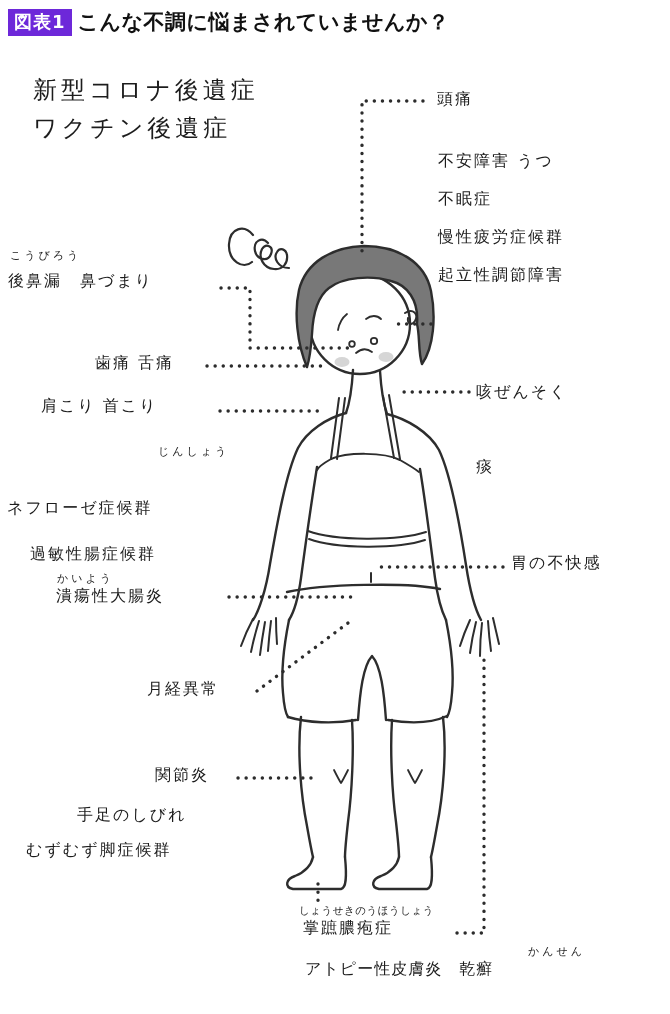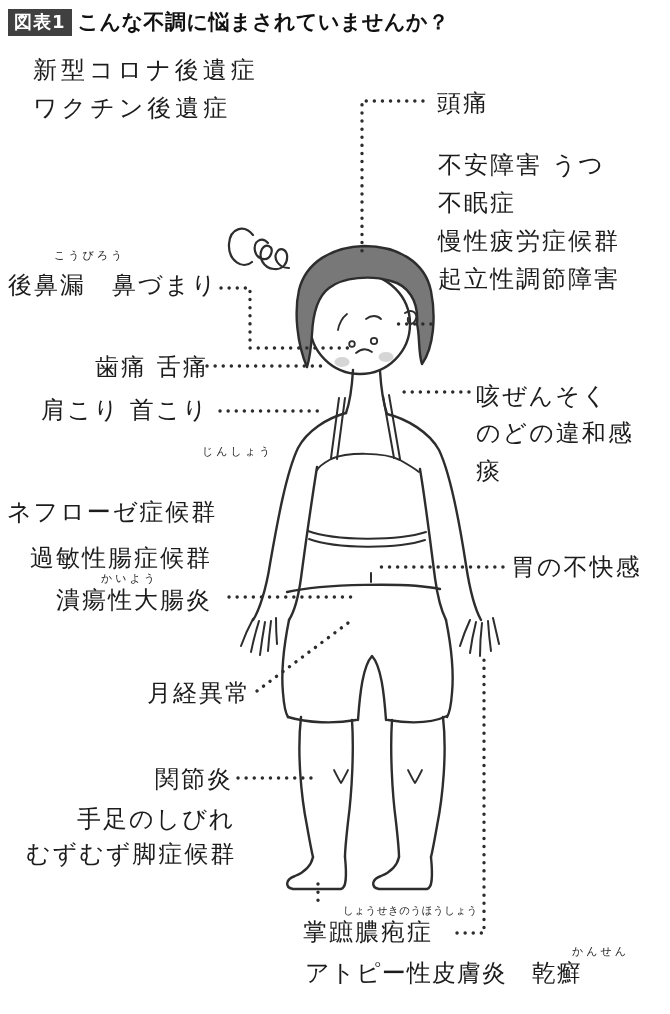--- a/index.html
+++ b/index.html
@@ -1,25 +1,25 @@
 <!DOCTYPE html>
 <html><head>
 <meta charset="utf-8">
 <style>
   html,body{margin:0;padding:0;background:#ffffff;}
   .page{
     position:relative;width:670px;height:1014px;background:#ffffff;overflow:hidden;
     font-family:"DejaVu Sans","Liberation Sans",sans-serif;color:#1c1c1c;
   }
   .header{position:absolute;left:8px;top:8px;display:flex;align-items:center;gap:6px;white-space:nowrap;}
-  .badge{background:#404040;color:#ffffff;font-weight:bold;font-size:18px;line-height:1;padding:4px 6px 5px;letter-spacing:1px;}
+  .badge{background:#6d28d9;color:#ffffff;font-weight:bold;font-size:18px;line-height:1;padding:4px 6px 5px;letter-spacing:1px;}
   .title{font-weight:bold;font-size:21px;letter-spacing:0.5px;color:#111111;font-family:Liberation Mono, monospace;}
-  .lbl{position:absolute;font-size:24px;letter-spacing:2px;line-height:1.1;white-space:nowrap;color:#1c1c1c;}
-  .lbl.big{font-size:24px;letter-spacing:4px;}
-  .furi{position:absolute;font-size:11px;letter-spacing:3px;line-height:1;white-space:nowrap;color:#1c1c1c;margin-left:44px;}
+  .lbl{position:absolute;font-size:16px;letter-spacing:2px;line-height:1.1;white-space:nowrap;color:#1c1c1c;}
+  .lbl.big{font-size:24px;letter-spacing:4px;margin-top:20px;}
+  .furi{position:absolute;font-size:11px;letter-spacing:3px;line-height:1;white-space:nowrap;color:#1c1c1c;}
   .furi.tight{letter-spacing:0.5px;font-size:10.5px;}
   svg{position:absolute;left:0;top:0;}
 </style>
 </head>
 <body>
 
 <div class="page">
 
   <div class="header">
     <span class="badge">図表1</span>
@@ -142,21 +142,20 @@
   <div class="lbl" style="left:155px;top:766px">関節炎</div>
   <div class="lbl" style="left:26px;top:841px">むずむず脚症候群</div>
   <div class="lbl" style="left:77px;top:806px">手足のしびれ</div>
 
   <div class="lbl" style="left:437px;top:90px">頭痛</div>
   <div class="lbl" style="left:438px;top:152px">不安障害 うつ</div>
   <div class="lbl" style="left:438px;top:190px">不眠症</div>
   <div class="lbl" style="left:438px;top:228px">慢性疲労症候群</div>
   <div class="lbl" style="left:438px;top:266px">起立性調節障害</div>
   <div class="lbl" style="left:476px;top:383px">咳ぜんそく</div>
-  <div class="lbl" style="left:476px;top:420px">のどの違和感</div>
   <div class="lbl" style="left:476px;top:458px">痰</div>
   <div class="lbl" style="left:511px;top:554px">胃の不快感</div>
 
   <div class="furi tight" style="left:299px;top:905px">しょうせきのうほうしょう</div>
   <div class="lbl" style="left:303px;top:919px">掌蹠膿疱症</div>
   <div class="furi" style="left:528px;top:946px">かんせん</div>
   <div class="lbl" style="left:305px;top:960px;letter-spacing:1px">アトピー性皮膚炎　乾癬</div>
 
 </div>
 

